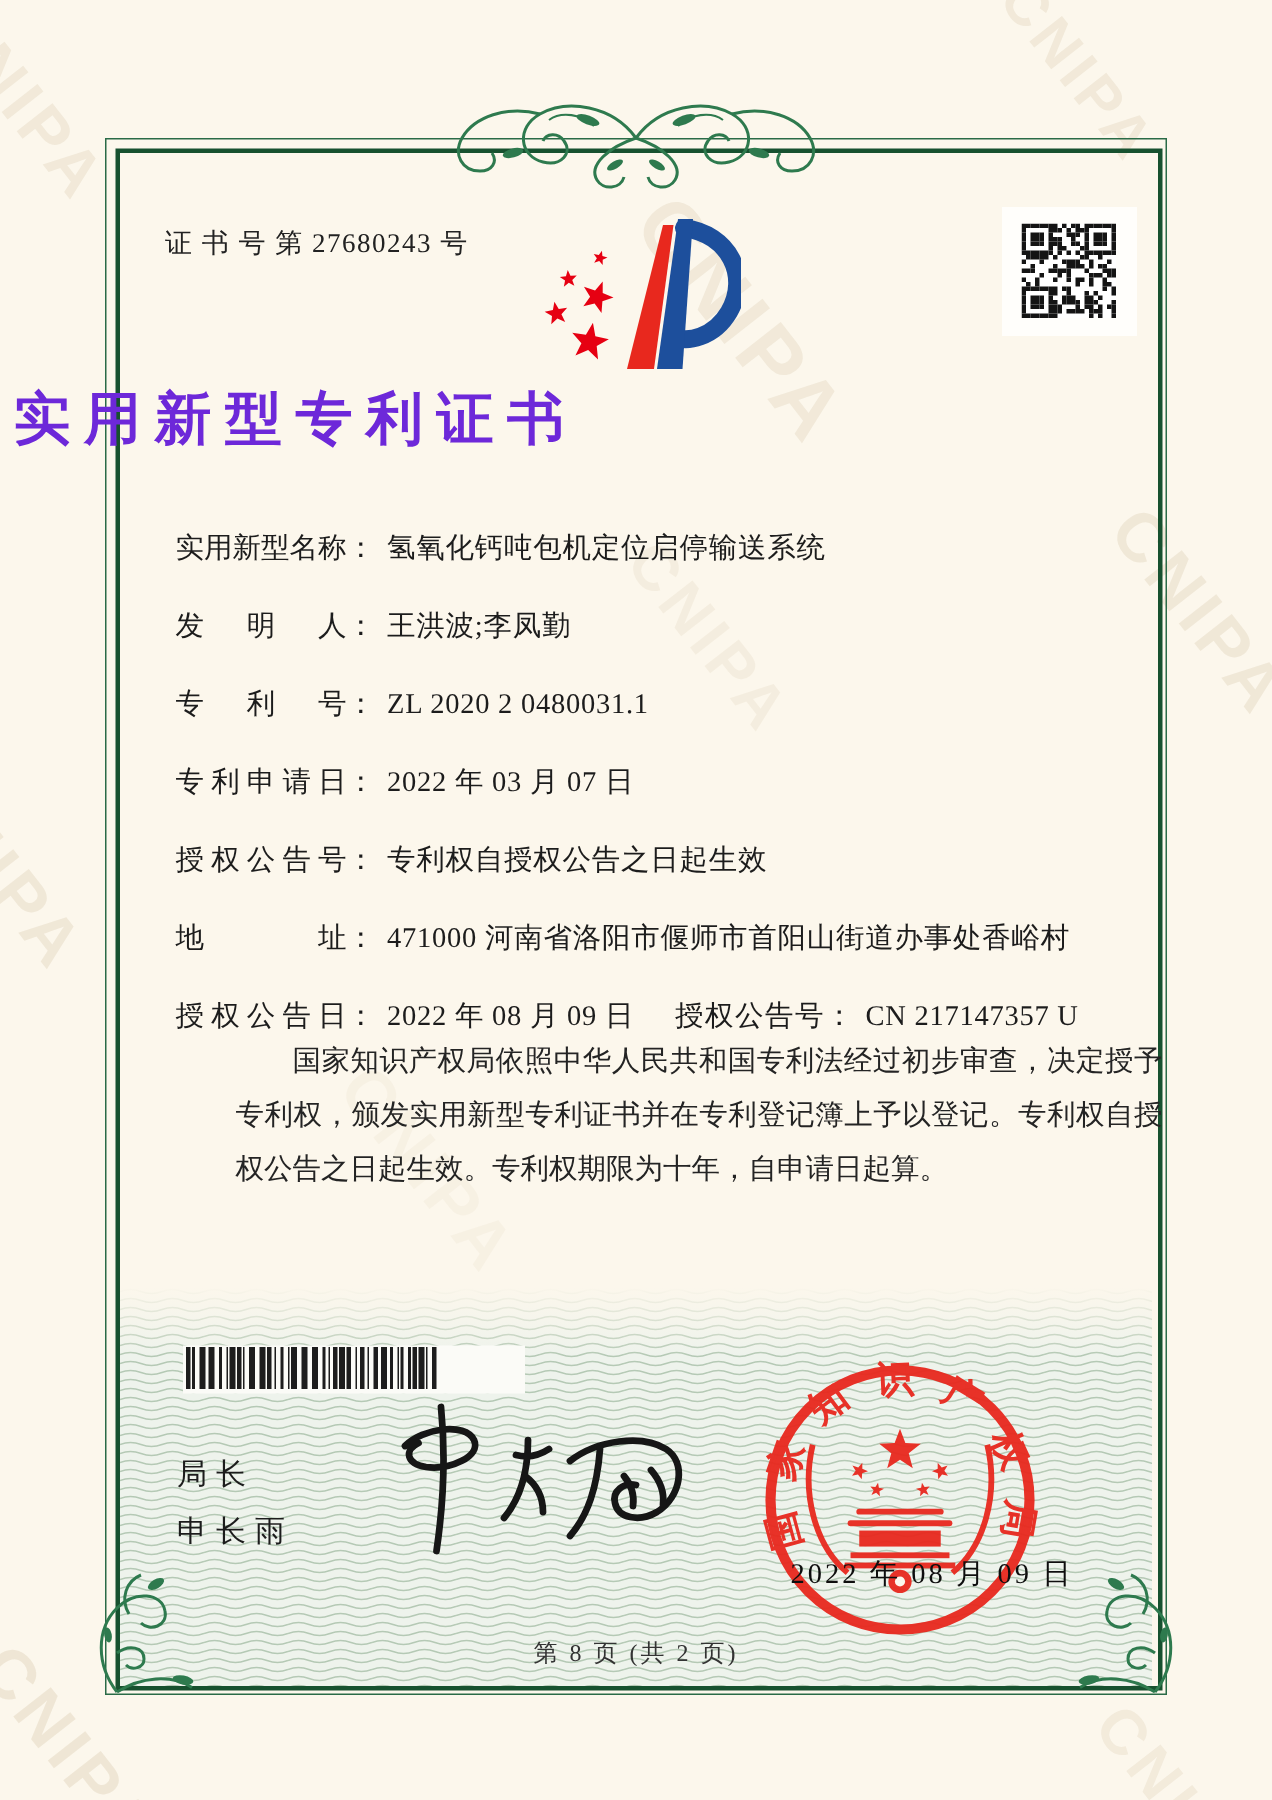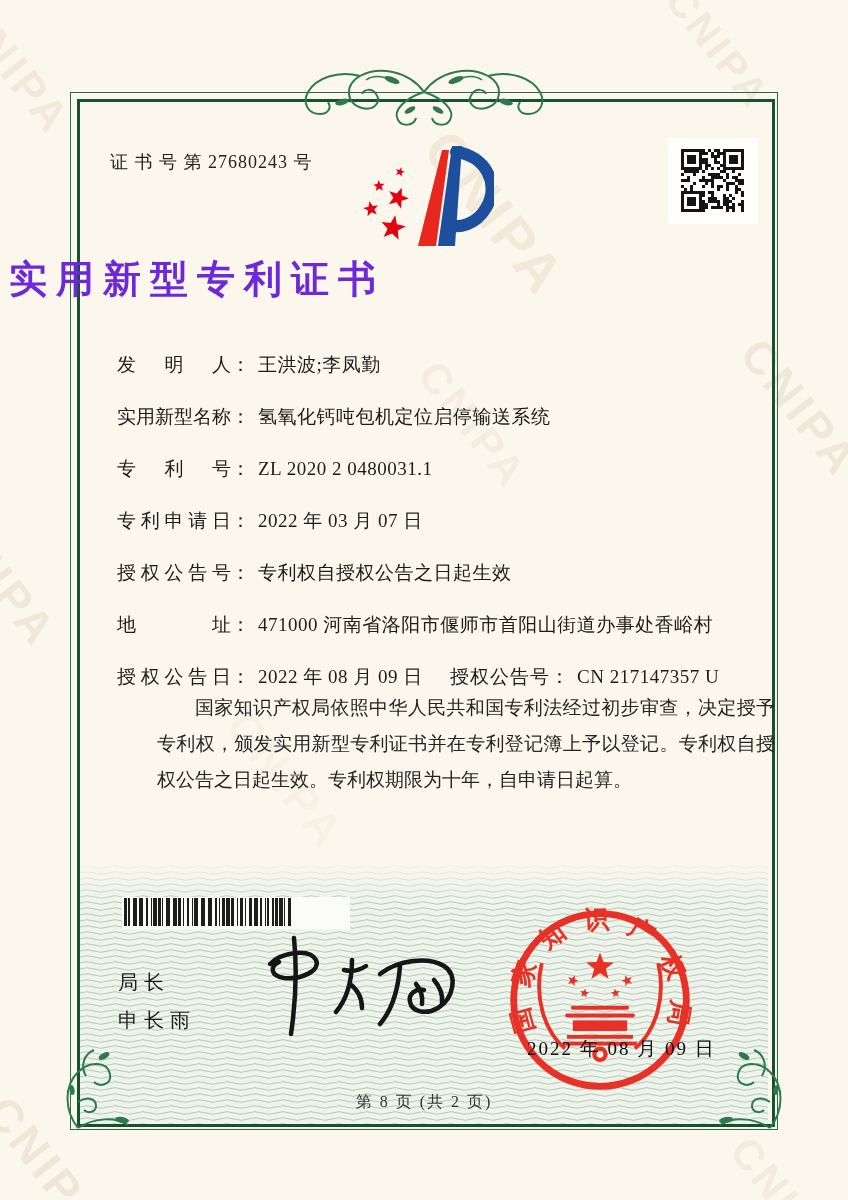--- a/index.html
+++ b/index.html
@@ -384,22 +384,22 @@
       <rect x="18" y="60" width="3" height="3" fill="#141414"></rect>
       <rect x="21" y="60" width="3" height="3" fill="#141414"></rect>
       <rect x="45" y="60" width="3" height="3" fill="#141414"></rect>
       <rect x="51" y="60" width="3" height="3" fill="#141414"></rect>
       <rect x="60" y="60" width="3" height="3" fill="#141414"></rect>
     </svg>
 
   <div class="title">实用新型专利证书</div>
 
   <div class="fields" id="fields">
+      <div class="frow"><span class="flabel">实用新型名称</span><span class="fsep">：</span><span class="fval">氢氧化钙吨包机定位启停输送系统</span></div>
       <div class="frow"><span class="flabel">发明人</span><span class="fsep">：</span><span class="fval">王洪波;李凤勤</span></div>
-      <div class="frow"><span class="flabel">实用新型名称</span><span class="fsep">：</span><span class="fval">氢氧化钙吨包机定位启停输送系统</span></div>
       <div class="frow"><span class="flabel">专利号</span><span class="fsep">：</span><span class="fval">ZL 2020 2 0480031.1</span></div>
       <div class="frow"><span class="flabel">专利申请日</span><span class="fsep">：</span><span class="fval">2022 年 03 月 07 日</span></div>
       <div class="frow"><span class="flabel">授权公告号</span><span class="fsep">：</span><span class="fval">专利权自授权公告之日起生效</span></div>
       <div class="frow"><span class="flabel">地址</span><span class="fsep">：</span><span class="fval">471000 河南省洛阳市偃师市首阳山街道办事处香峪村</span></div>
       <div class="frow"><span class="flabel">授权公告日</span><span class="fsep">：</span><span class="fval">2022 年 08 月 09 日</span><span class="fgroup2"><span class="flabel" style="width: auto; letter-spacing: 1px;">授权公告号</span><span class="fsep">：</span><span class="fval">CN 217147357 U</span></span></div>
     </div>
 
   <div class="paras" id="paras">
       <p>国家知识产权局依照中华人民共和国专利法经过初步审查，决定授予专利权，颁发实用新型专利证书并在专利登记簿上予以登记。专利权自授权公告之日起生效。专利权期限为十年，自申请日起算。</p>
     </div>

